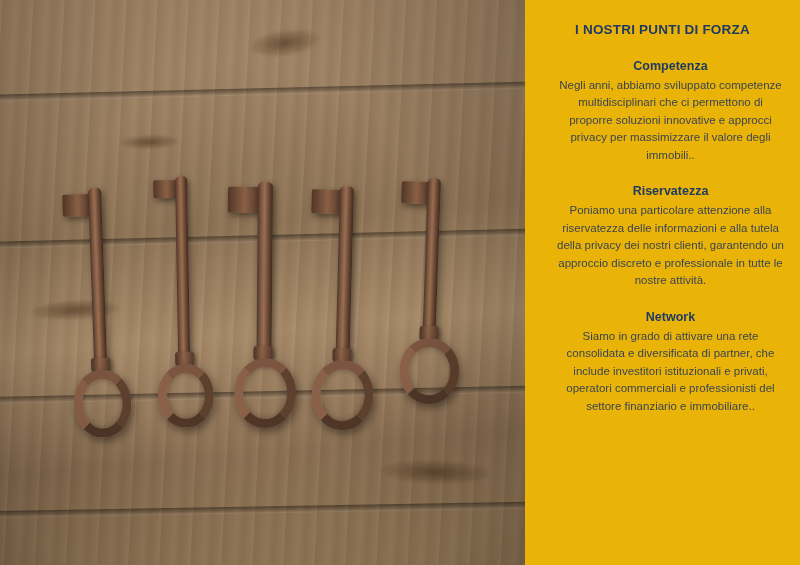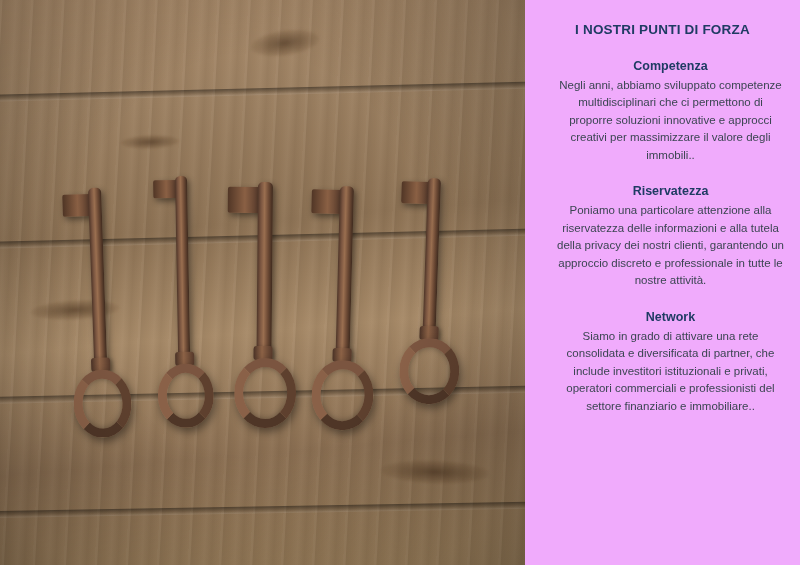--- a/index.html
+++ b/index.html
@@ -113,21 +113,21 @@
     border-radius: 50%;
     background: transparent;
     box-shadow: 2px 4px 8px rgba(0,0,0,0.42), inset 0 0 6px rgba(0,0,0,0.35);
     border-color: #7b5540 #5e402e #4f3627 #8a6148;
   }
 
   
   .text-panel {
     width: 275px;
     height: 565px;
-    background: #f0abfc;
+    background: #eab308;
     box-sizing: border-box;
     padding: 22px 16px 10px 16px;
     text-align: center;
     color: #2f3a4a;
   }
   .panel-title {
     font-size: 13.5px;
     font-weight: bold;
     color: #1f3b63;
     letter-spacing: 0.2px;
@@ -198,21 +198,21 @@
     </div>
 
     <div class="vig"></div>
   </div>
 
   <div class="text-panel">
     <div class="panel-title">I NOSTRI PUNTI DI FORZA</div>
 
     <div class="section">
       <div class="section-title">Competenza</div>
-      <div class="section-body">Negli anni, abbiamo sviluppato competenze multidisciplinari che ci permettono di proporre soluzioni innovative e approcci creativi per massimizzare il valore degli immobili..</div>
+      <div class="section-body">Negli anni, abbiamo sviluppato competenze multidisciplinari che ci permettono di proporre soluzioni innovative e approcci privacy per massimizzare il valore degli immobili..</div>
     </div>
 
     <div class="section">
       <div class="section-title">Riservatezza</div>
       <div class="section-body">Poniamo una particolare attenzione alla riservatezza delle informazioni e alla tutela della privacy dei nostri clienti, garantendo un approccio discreto e professionale in tutte le nostre attività.</div>
     </div>
 
     <div class="section">
       <div class="section-title">Network</div>
       <div class="section-body">Siamo in grado di attivare una rete consolidata e diversificata di partner, che include investitori istituzionali e privati, operatori commerciali e professionisti del settore finanziario e immobiliare..</div>

